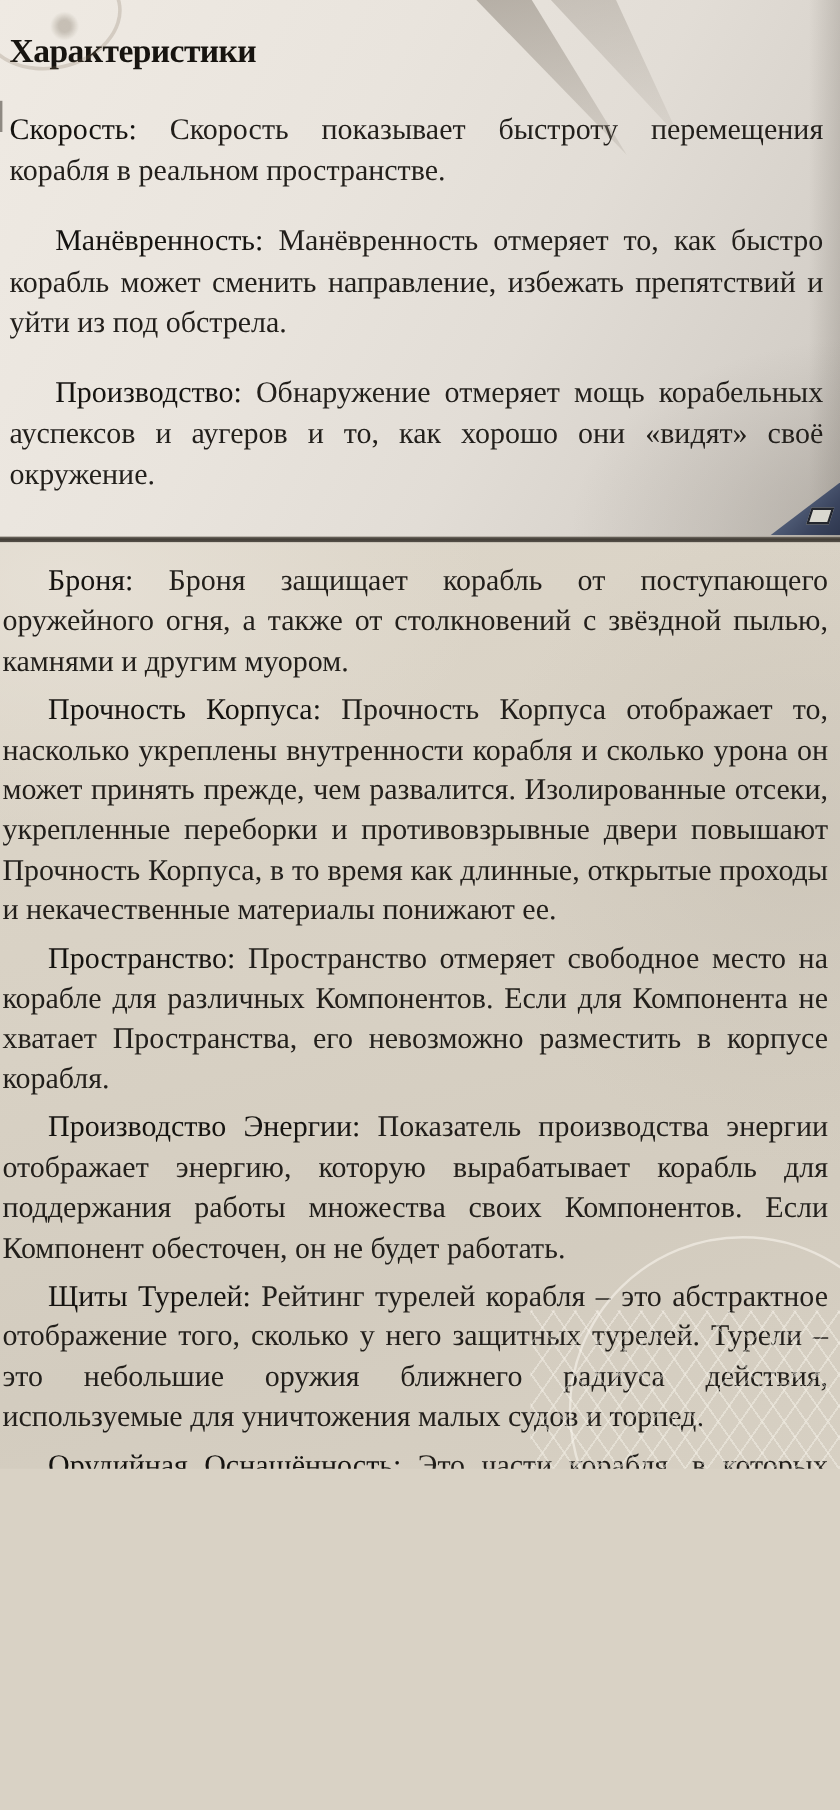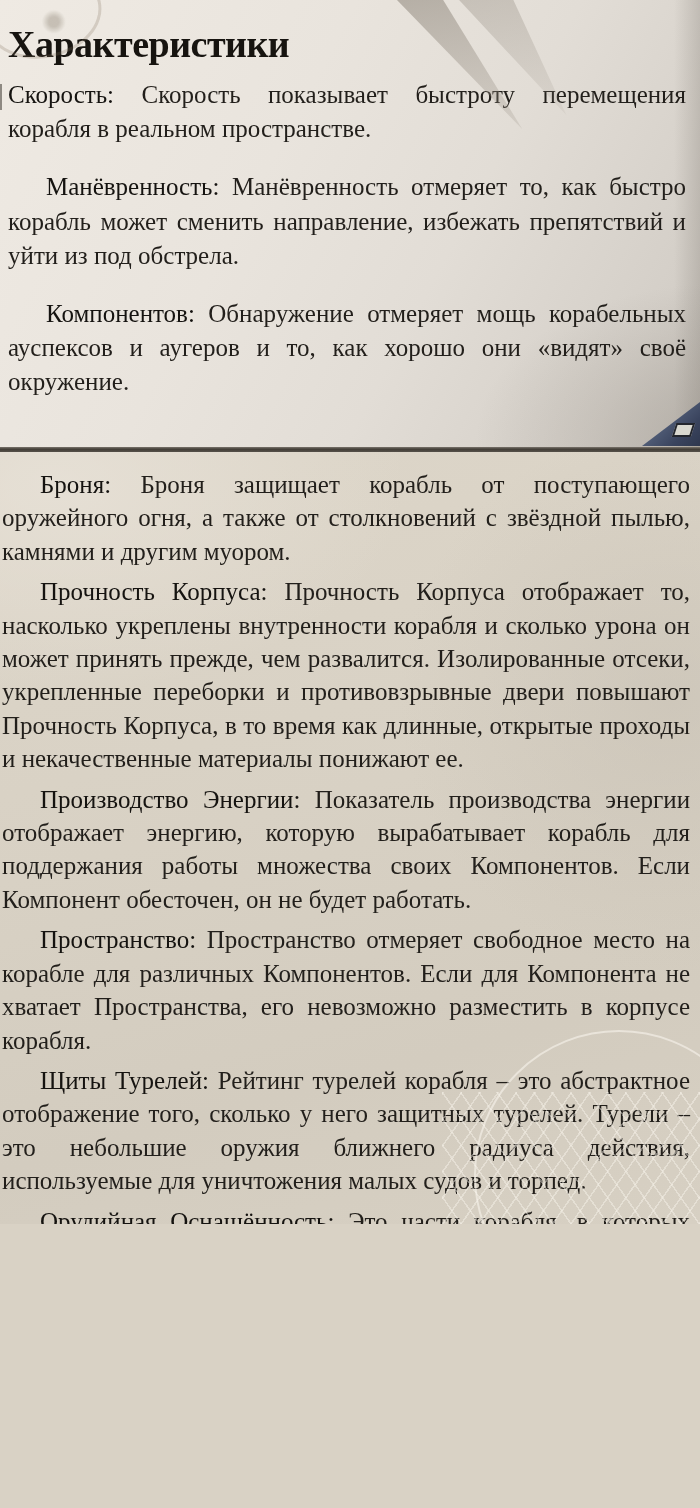--- a/index.html
+++ b/index.html
@@ -9,21 +9,21 @@
   
   .sec-top{
     position:relative;box-sizing:border-box;height:447px;overflow:hidden;
     padding:0 14px 0 8px;
     background:
       radial-gradient(ellipse 420px 260px at 104% 98%, rgba(148,142,134,.45), rgba(148,142,134,0) 60%),
       linear-gradient(to left, rgba(125,119,111,.28) 0, rgba(125,119,111,0) 26px),
       linear-gradient(118deg, #efeae3 0%, #e9e4dd 38%, #e2ddd6 62%, #d4cfc8 88%, #c9c4bd 100%);
   }
   .sec-top h1{
-    margin:22px 0 12px;font-size:38px;line-height:44px;font-weight:700;color:#171410;
+    margin:22px 0 26px;font-size:28px;line-height:44px;font-weight:700;color:#171410;
     letter-spacing:-.5px;
   }
   .para{margin:0;font-size:25px;line-height:34.2px;text-align:justify;}
   .para .term,.para .sep{font-weight:400;color:#151310;}
   .indent{text-indent:38px;margin-top:24px;}
 
   
   .seam{height:5px;background:linear-gradient(to bottom,#7a746c 0%,#423d36 45%,#56514a 100%);}
 
   
@@ -99,44 +99,44 @@
     <div class="deco orn-circle"></div>
     <div class="deco needle-1"></div>
     <div class="deco needle-2"></div>
 
     <h1>Характеристики</h1>
 
     <p class="para"><span class="term">Скорость</span><span class="sep">: </span><span class="txt">Скорость показывает быстроту перемещения корабля в реальном пространстве.</span></p>
 
     <p class="para indent"><span class="term">Манёвренность</span><span class="sep">: </span><span class="txt">Манёвренность отмеряет то, как быстро корабль может сменить направление, избежать препятствий и уйти из под обстрела.</span></p>
 
-    <p class="para indent"><span class="term">Компонентов</span><span class="sep">: </span><span class="txt">Обнаружение отмеряет мощь корабельных ауспексов и аугеров и то, как хорошо они «видят» своё окружение.</span></p>
+    <p class="para indent"><span class="term">Производство</span><span class="sep">: </span><span class="txt">Обнаружение отмеряет мощь корабельных ауспексов и аугеров и то, как хорошо они «видят» своё окружение.</span></p>
 
   </section>
 
   <div class="deco blue-corner"></div>
   <div class="seam"></div>
   <div class="deco edge-strip strip-a"></div>
   <div class="deco edge-strip strip-b"></div>
   <div class="deco edge-strip strip-c"></div>
 
   <section class="sec-bottom">
     <div class="deco wm-light-needle"></div>
     <div class="deco wm-band-1"></div>
 
     <div class="deco wm-grid"></div>
     <div class="deco wm-arc"></div>
 
     <p class="para indent"><span class="term">Броня</span><span class="sep">: </span><span class="txt">Броня защищает корабль от поступающего оружейного огня, а также от столкновений с звёздной пылью, камнями и другим муором.</span></p>
 
     <p class="para indent"><span class="term">Прочность Корпуса</span><span class="sep">: </span><span class="txt">Прочность Корпуса отображает то, насколько укреплены внутренности корабля и сколько урона он может принять прежде, чем развалится. Изолированные отсеки, укрепленные переборки и противовзрывные двери повышают Прочность Корпуса, в то время как длинные, открытые проходы и некачественные материалы понижают ее.</span></p>
 
+    <p class="para indent"><span class="term">Пространство</span><span class="sep">: </span><span class="txt">Пространство отмеряет свободное место на корабле для различных Компонентов. Если для Компонента не хватает Пространства, его невозможно разместить в корпусе корабля.</span></p>
+
     <p class="para indent"><span class="term">Производство Энергии</span><span class="sep">: </span><span class="txt">Показатель производства энергии отображает энергию, которую вырабатывает корабль для поддержания работы множества своих Компонентов. Если Компонент обесточен, он не будет работать.</span></p>
-
-    <p class="para indent"><span class="term">Пространство</span><span class="sep">: </span><span class="txt">Пространство отмеряет свободное место на корабле для различных Компонентов. Если для Компонента не хватает Пространства, его невозможно разместить в корпусе корабля.</span></p>
 
     <p class="para indent"><span class="term">Щиты Турелей</span><span class="sep">: </span><span class="txt">Рейтинг турелей корабля – это абстрактное отображение того, сколько у него защитных турелей. Турели – это небольшие оружия ближнего радиуса действия, используемые для уничтожения малых судов и торпед.</span></p>
 
     <p class="para indent"><span class="term">Орудийная Оснащённость</span><span class="sep">: </span><span class="txt">Это части корабля, в которых достаточно места для того, чтобы разместить массивные главные орудия звездолётов 41го тысячелетия.</span></p>
 
   </section>
 
 </div>
 
 </body></html>

